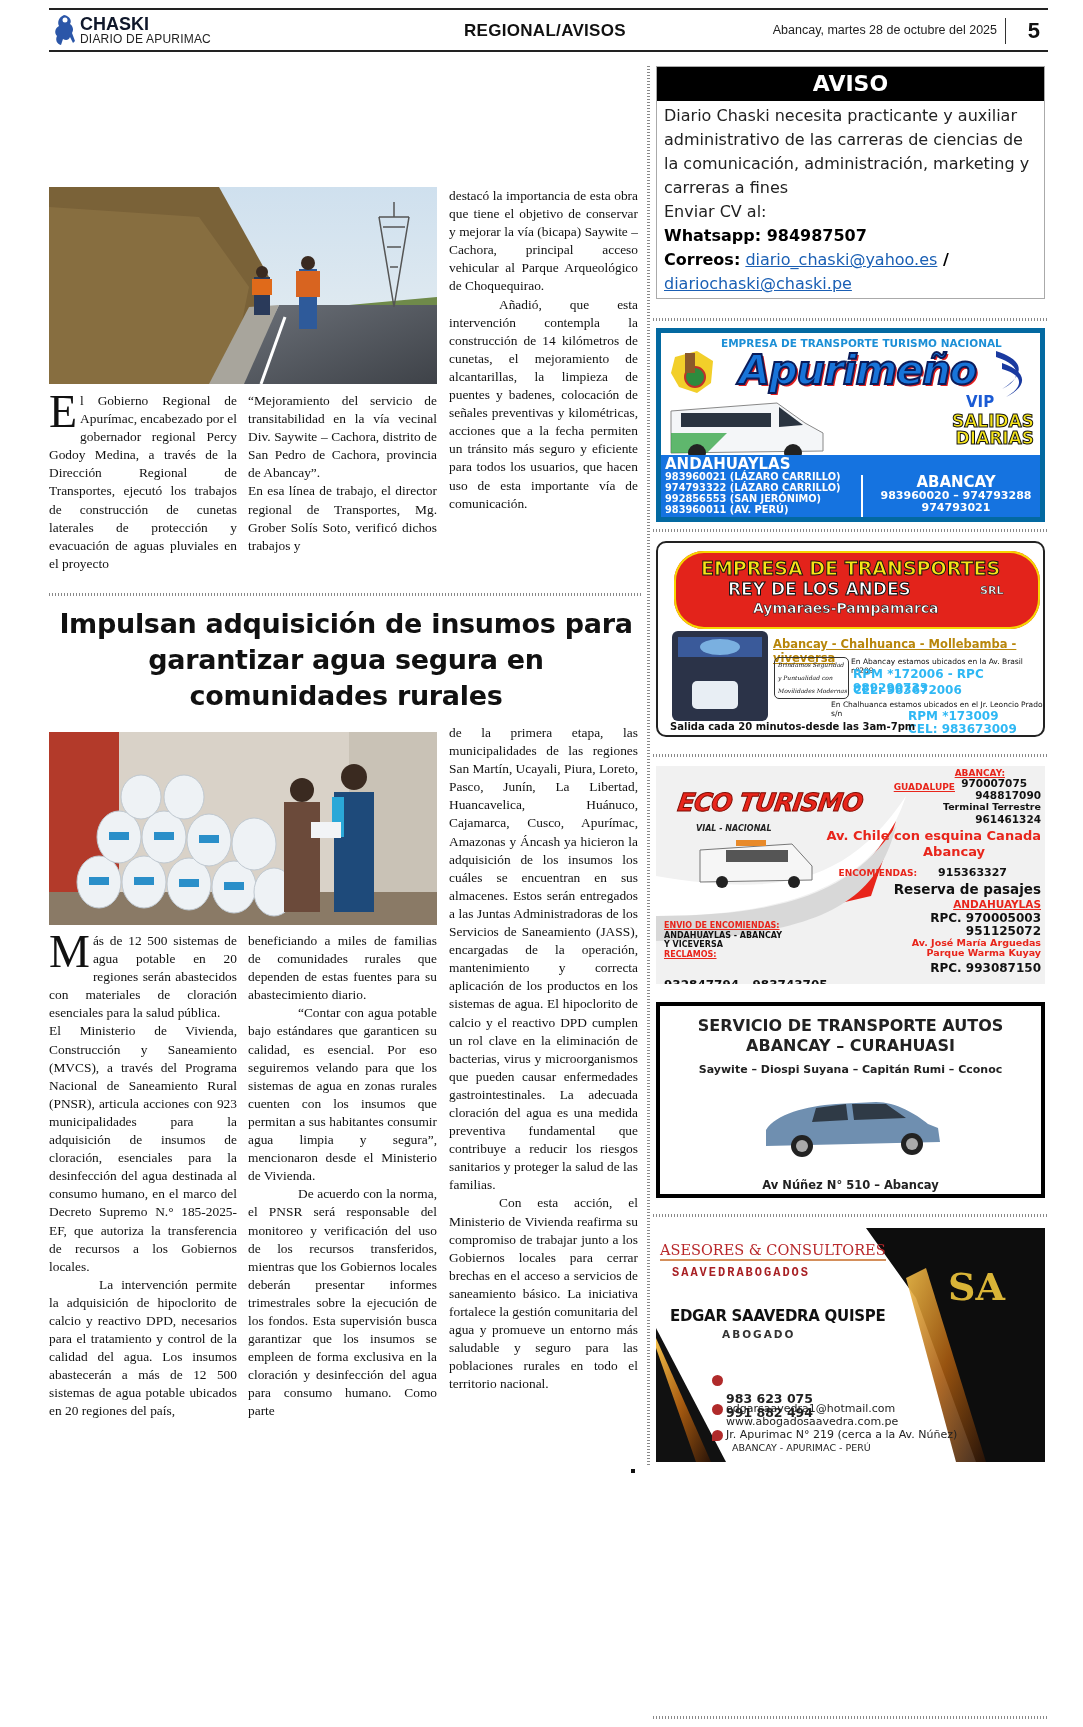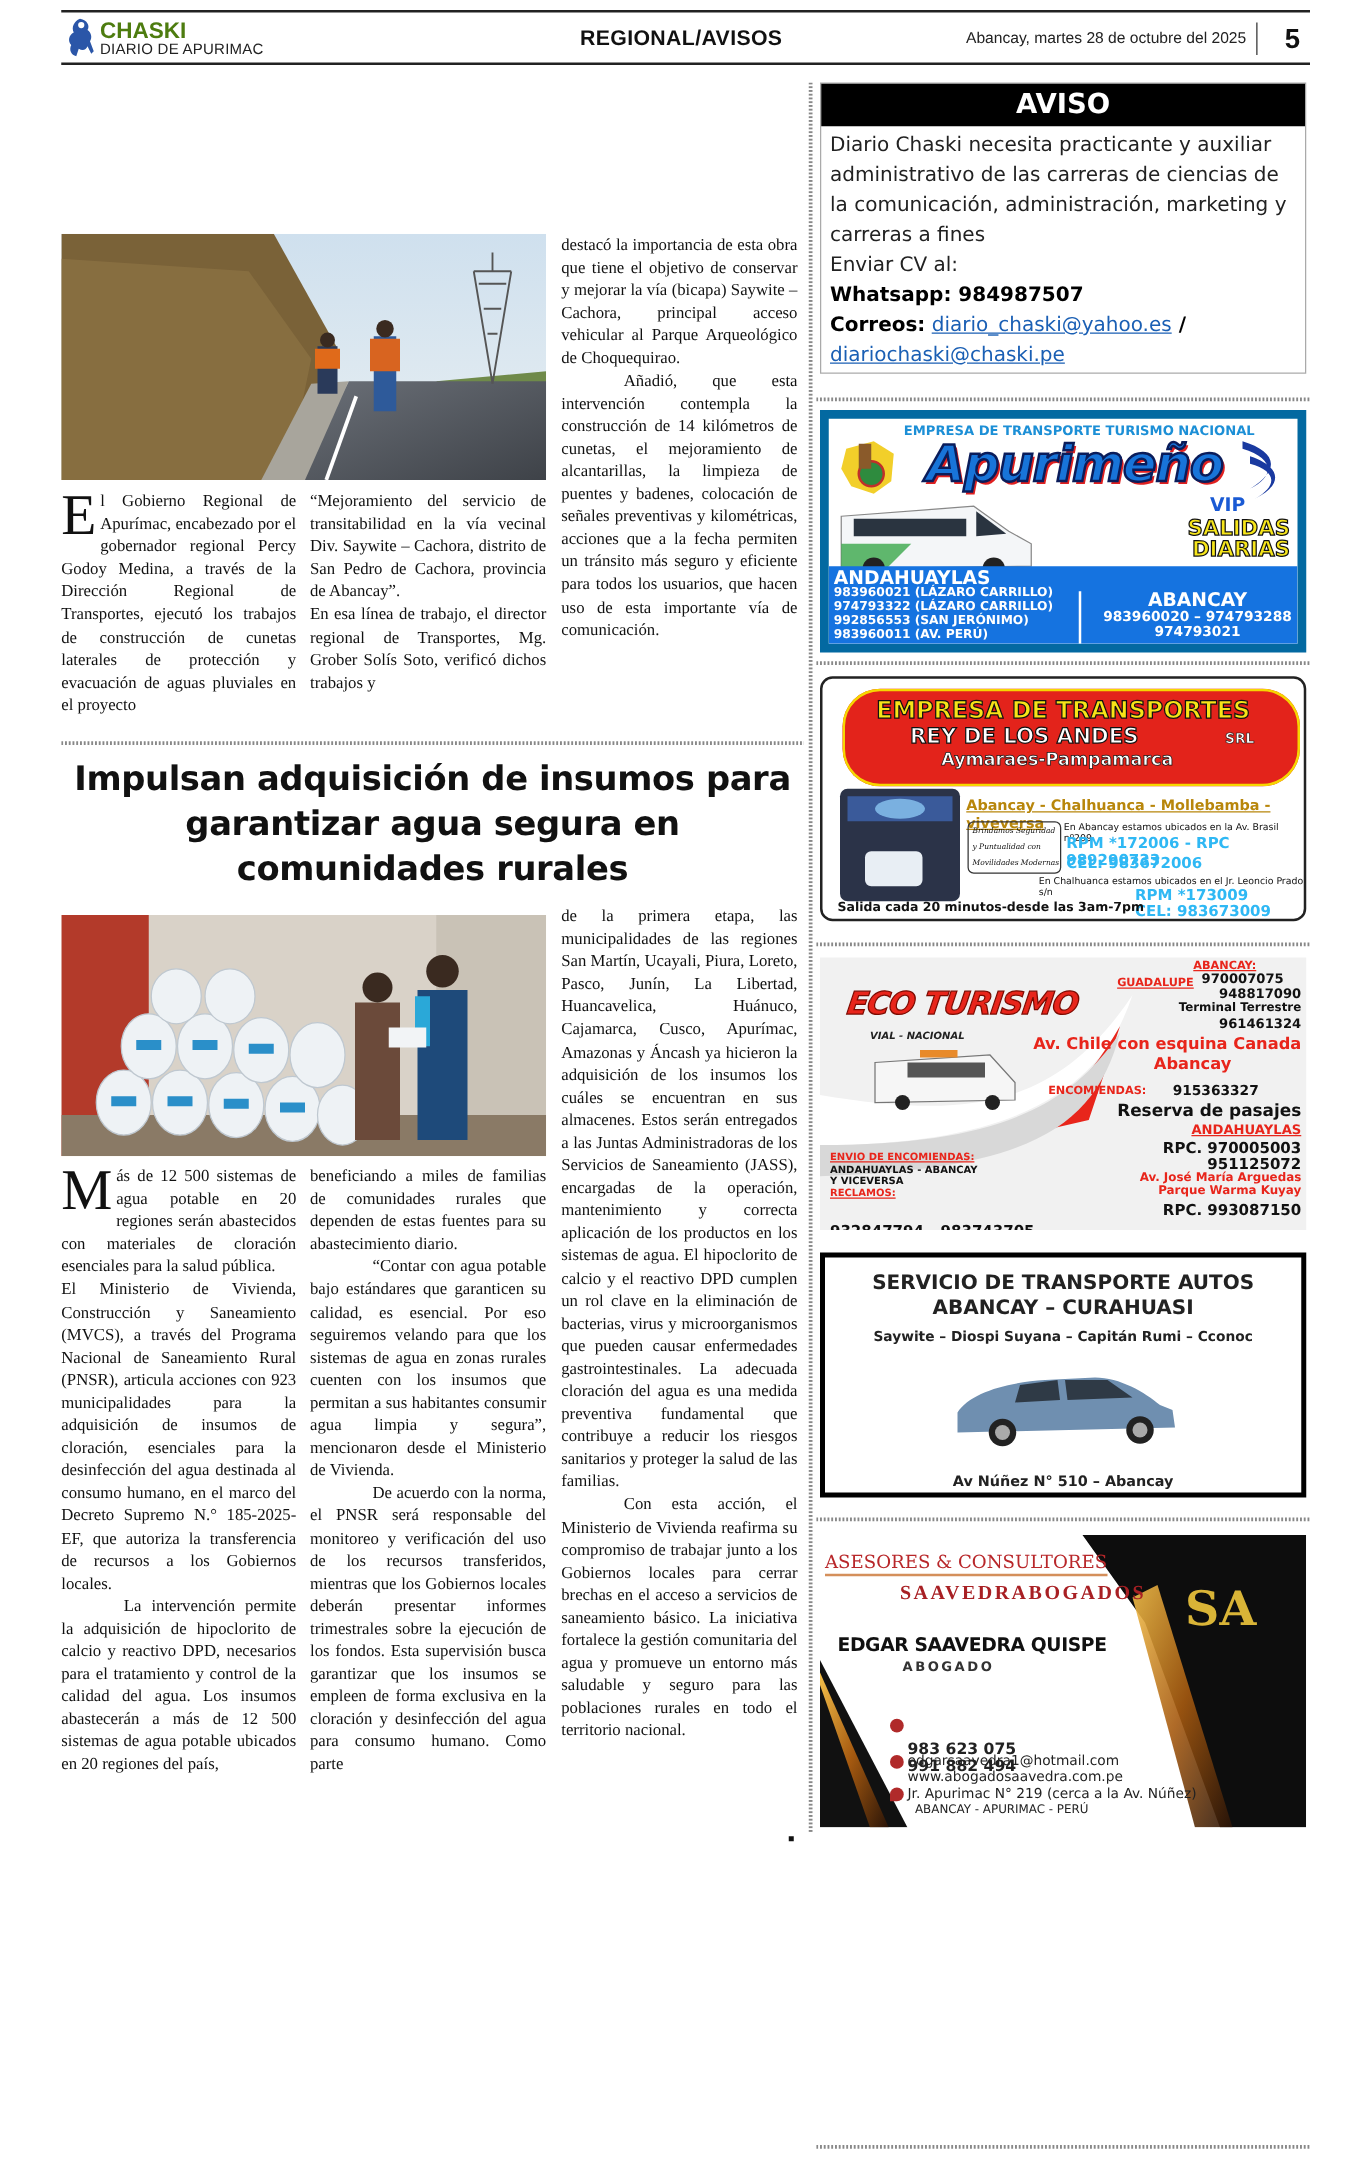--- a/index.html
+++ b/index.html
@@ -7,21 +7,21 @@
   body { font-family: "DejaVu Serif", serif; color: #111; position: relative; }
 
   .page { position: absolute; left: 49px; top: 6px; width: 999px; height: 1715px; }
 
   
   .masthead { position: absolute; left: 0; top: 2px; width: 999px; height: 44px;
     border-top: 2px solid #222; border-bottom: 2px solid #222; }
   .logo { position: absolute; left: 2px; top: 3px; display: flex; align-items: center; }
   .logo-mark { width: 26px; height: 34px; position: relative; }
   .logo-text { margin-left: 3px; line-height: 1; }
-  .logo-name { font-family: "Liberation Sans", sans-serif; font-weight: bold; font-size: 18px; color: #4d7c0f; }
+  .logo-name { font-family: "Liberation Sans", sans-serif; font-weight: bold; font-size: 18px; color: #0f172a; }
   .logo-sub { font-family: "Liberation Sans", sans-serif; font-size: 12px; color: #222; letter-spacing: 0.2px; }
   .section-title { position: absolute; left: 415px; top: 11px; font-family: "Liberation Sans", sans-serif;
     font-weight: bold; font-size: 17px; letter-spacing: 0.3px; }
   .date-line { position: absolute; right: 42px; top: 12px; font-family: "Liberation Sans", sans-serif;
     font-size: 12.5px; color: #222; padding-right: 8px; border-right: 1px solid #333; height: 26px; line-height: 16px; top: 8px; padding-top: 4px; }
   .page-num { position: absolute; right: 8px; top: 8px; font-family: "Liberation Sans", sans-serif;
     font-weight: bold; font-size: 22px; }
 
   
   .vsep { position: absolute; left: 598px; top: 60px; width: 3px; height: 1400px;
@@ -46,21 +46,21 @@
   .aviso-head { background: #000; color: #fff; font-family: "DejaVu Sans", sans-serif; font-weight: bold;
     font-size: 22px; text-align: center; height: 34px; line-height: 34px; }
   .aviso-body { padding: 3px 7px; font-family: "DejaVu Sans", sans-serif; font-size: 16px; line-height: 24px; color: #222; }
   .aviso-body b { color: #000; }
   .aviso-link { color: #1a5fb4; text-decoration: underline; }
 
   
   .ad { position: absolute; left: 607px; width: 389px; overflow: hidden; font-family: "DejaVu Sans", sans-serif; }
 
   
-  .ad1 { top: 322px; height: 194px; border: 7px solid #0369a1; background: #fff; }
+  .ad1 { top: 322px; height: 194px; border: 5px solid #0369a1; background: #fff; }
   .ad1 .tagline { position: absolute; left: 60px; top: 4px; font-size: 10.5px; font-weight: bold; color: #1c8fd6; }
   .ad1 .brand { position: absolute; left: 78px; top: 14px; font-size: 40px; font-style: italic; font-weight: bold;
     color: #1874d9; -webkit-text-stroke: 2px #0a1c5a; letter-spacing: -1px; text-shadow: 2px 2px 0 #e02020; }
   .ad1 .vip { position: absolute; left: 305px; top: 60px; font-size: 15px; font-weight: bold; color: #1a5ad4; }
   .ad1 .salidas { position: absolute; right: 6px; top: 80px; text-align: right; font-size: 17px; font-weight: bold;
     color: #f7e61b; -webkit-text-stroke: 1px #111; line-height: 17px; }
   .ad1 .recojo { position: absolute; right: 6px; top: 121px; text-align: right; font-size: 9px; font-weight: bold; color: #1a3080; line-height: 10px; }
   .ad1 .blue { position: absolute; left: 0; bottom: 0; width: 100%; height: 62px; background: #1573e0; color: #fff; }
   .ad1 .andah { position: absolute; left: 4px; top: 0; font-size: 15px; font-weight: bold; }
   .ad1 .andah-list { position: absolute; left: 4px; top: 16px; font-size: 9.8px; font-weight: bold; line-height: 11px; }
@@ -105,21 +105,21 @@
   .ad4 .t1 { margin-top: 10px; font-size: 16px; font-weight: bold; line-height: 20px; color: #222; }
   .ad4 .t2 { margin-top: 7px; font-size: 11px; font-weight: bold; color: #222; }
   .ad4 .car { width: 190px; height: 70px; margin: 14px auto 0; }
   .ad4 .t3 { margin-top: 14px; font-size: 11.5px; font-weight: bold; color: #222; }
 
   
   .ad5 { top: 1222px; height: 234px; background: #fff; }
   .ad5 .dark { position: absolute; left: 0; top: 0; width: 100%; height: 100%; }
   .ad5 .asc { position: absolute; left: 4px; top: 14px; font-family: "DejaVu Serif", serif; font-size: 14.5px; color: #b8272a;
     border-bottom: 2px solid #d48f5b; padding-bottom: 1px; }
-  .ad5 .sa { position: absolute; left: 16px; top: 38px; font-family: Liberation Serif, serif; font-size: 16px; font-weight: bold; color: #a82024; letter-spacing: 2px; margin-left: 48px; }
+  .ad5 .sa { position: absolute; left: 16px; top: 38px; font-family: Liberation Mono, monospace; font-size: 12px; font-weight: bold; color: #a82024; letter-spacing: 2px; }
   .ad5 .name { position: absolute; left: 14px; top: 79px; font-size: 15px; font-weight: bold; color: #111; letter-spacing: -0.3px; }
   .ad5 .abog { position: absolute; left: 66px; top: 100px; font-size: 10.5px; font-weight: bold; color: #333; letter-spacing: 2px; }
   .ad5 .contact { position: absolute; left: 70px; font-size: 11px; color: #222; line-height: 12px; font-family: "DejaVu Sans", sans-serif; }
   .ad5 .contact.big { font-size: 12.5px; font-weight: bold; margin-top: 19px; }
   .ad5 .dot { position: absolute; left: 56px; width: 11px; height: 11px; border-radius: 50%; background: #b02a2a; }
   .ad5 .mono { position: absolute; right: 40px; top: 36px; font-family: "DejaVu Serif", serif; font-size: 38px; color: #d9b437; font-weight: bold; }
 
   .end-dot { position: absolute; left: 582px; top: 1463px; width: 4px; height: 4px; background: #111; }
 </style>
 </head>

